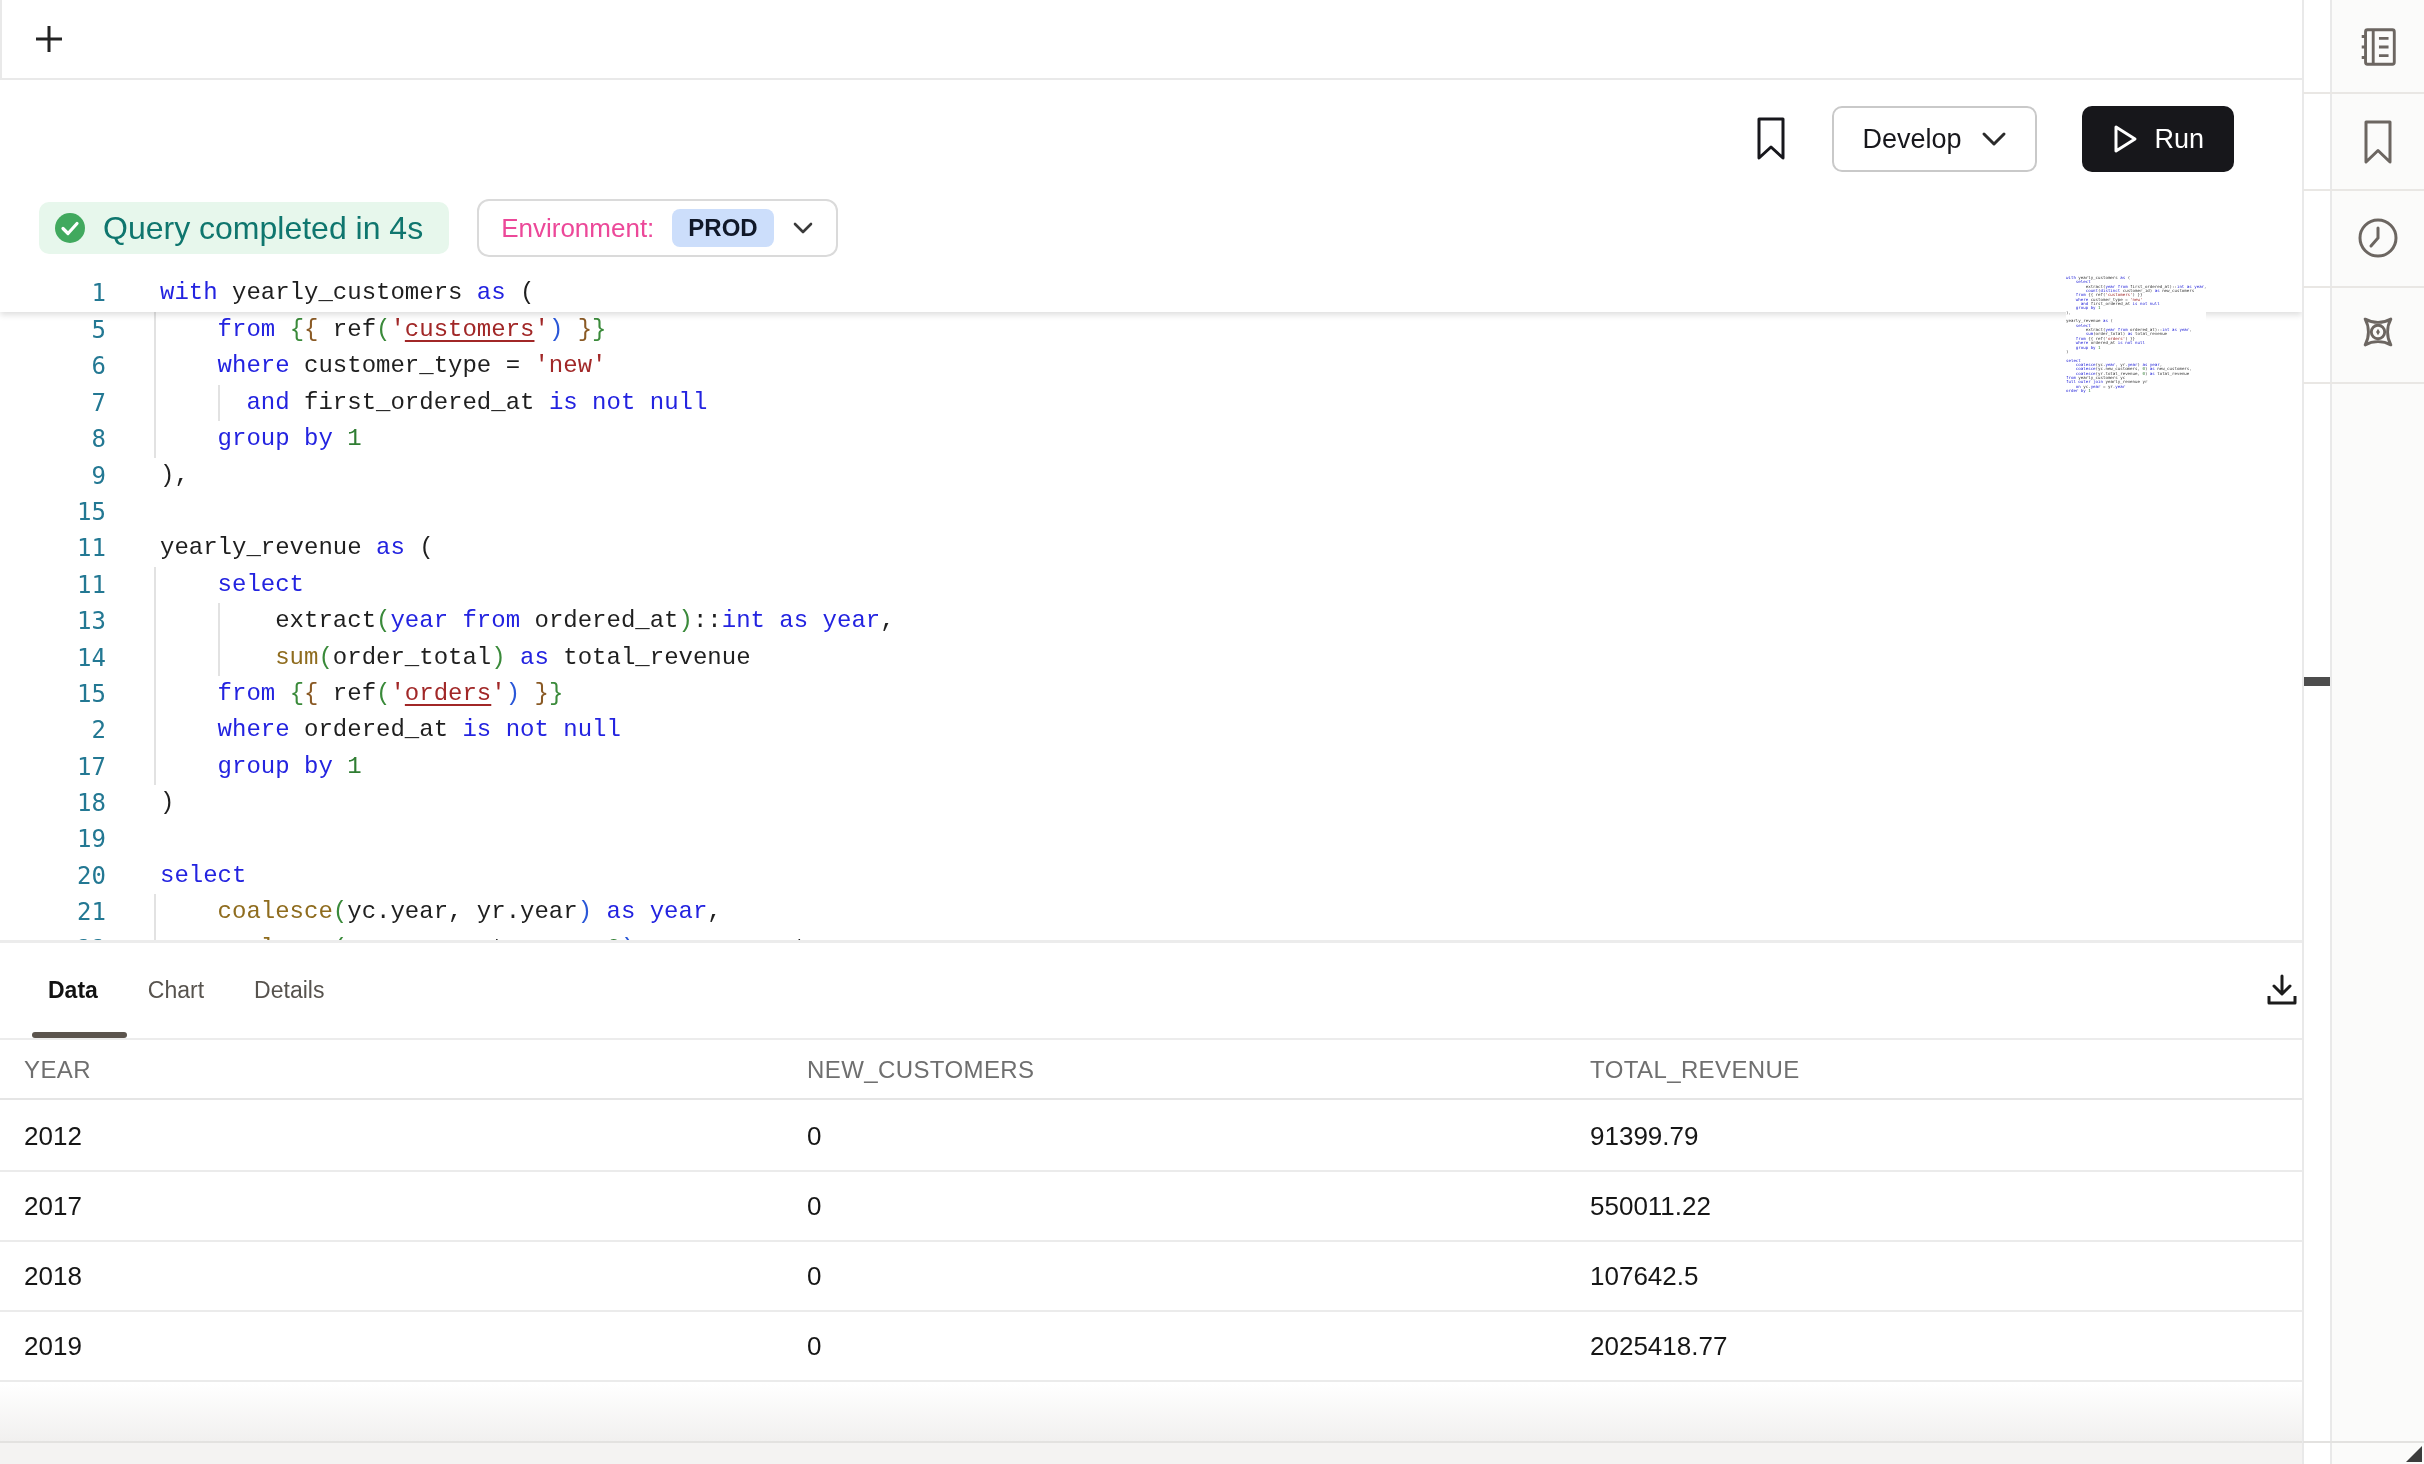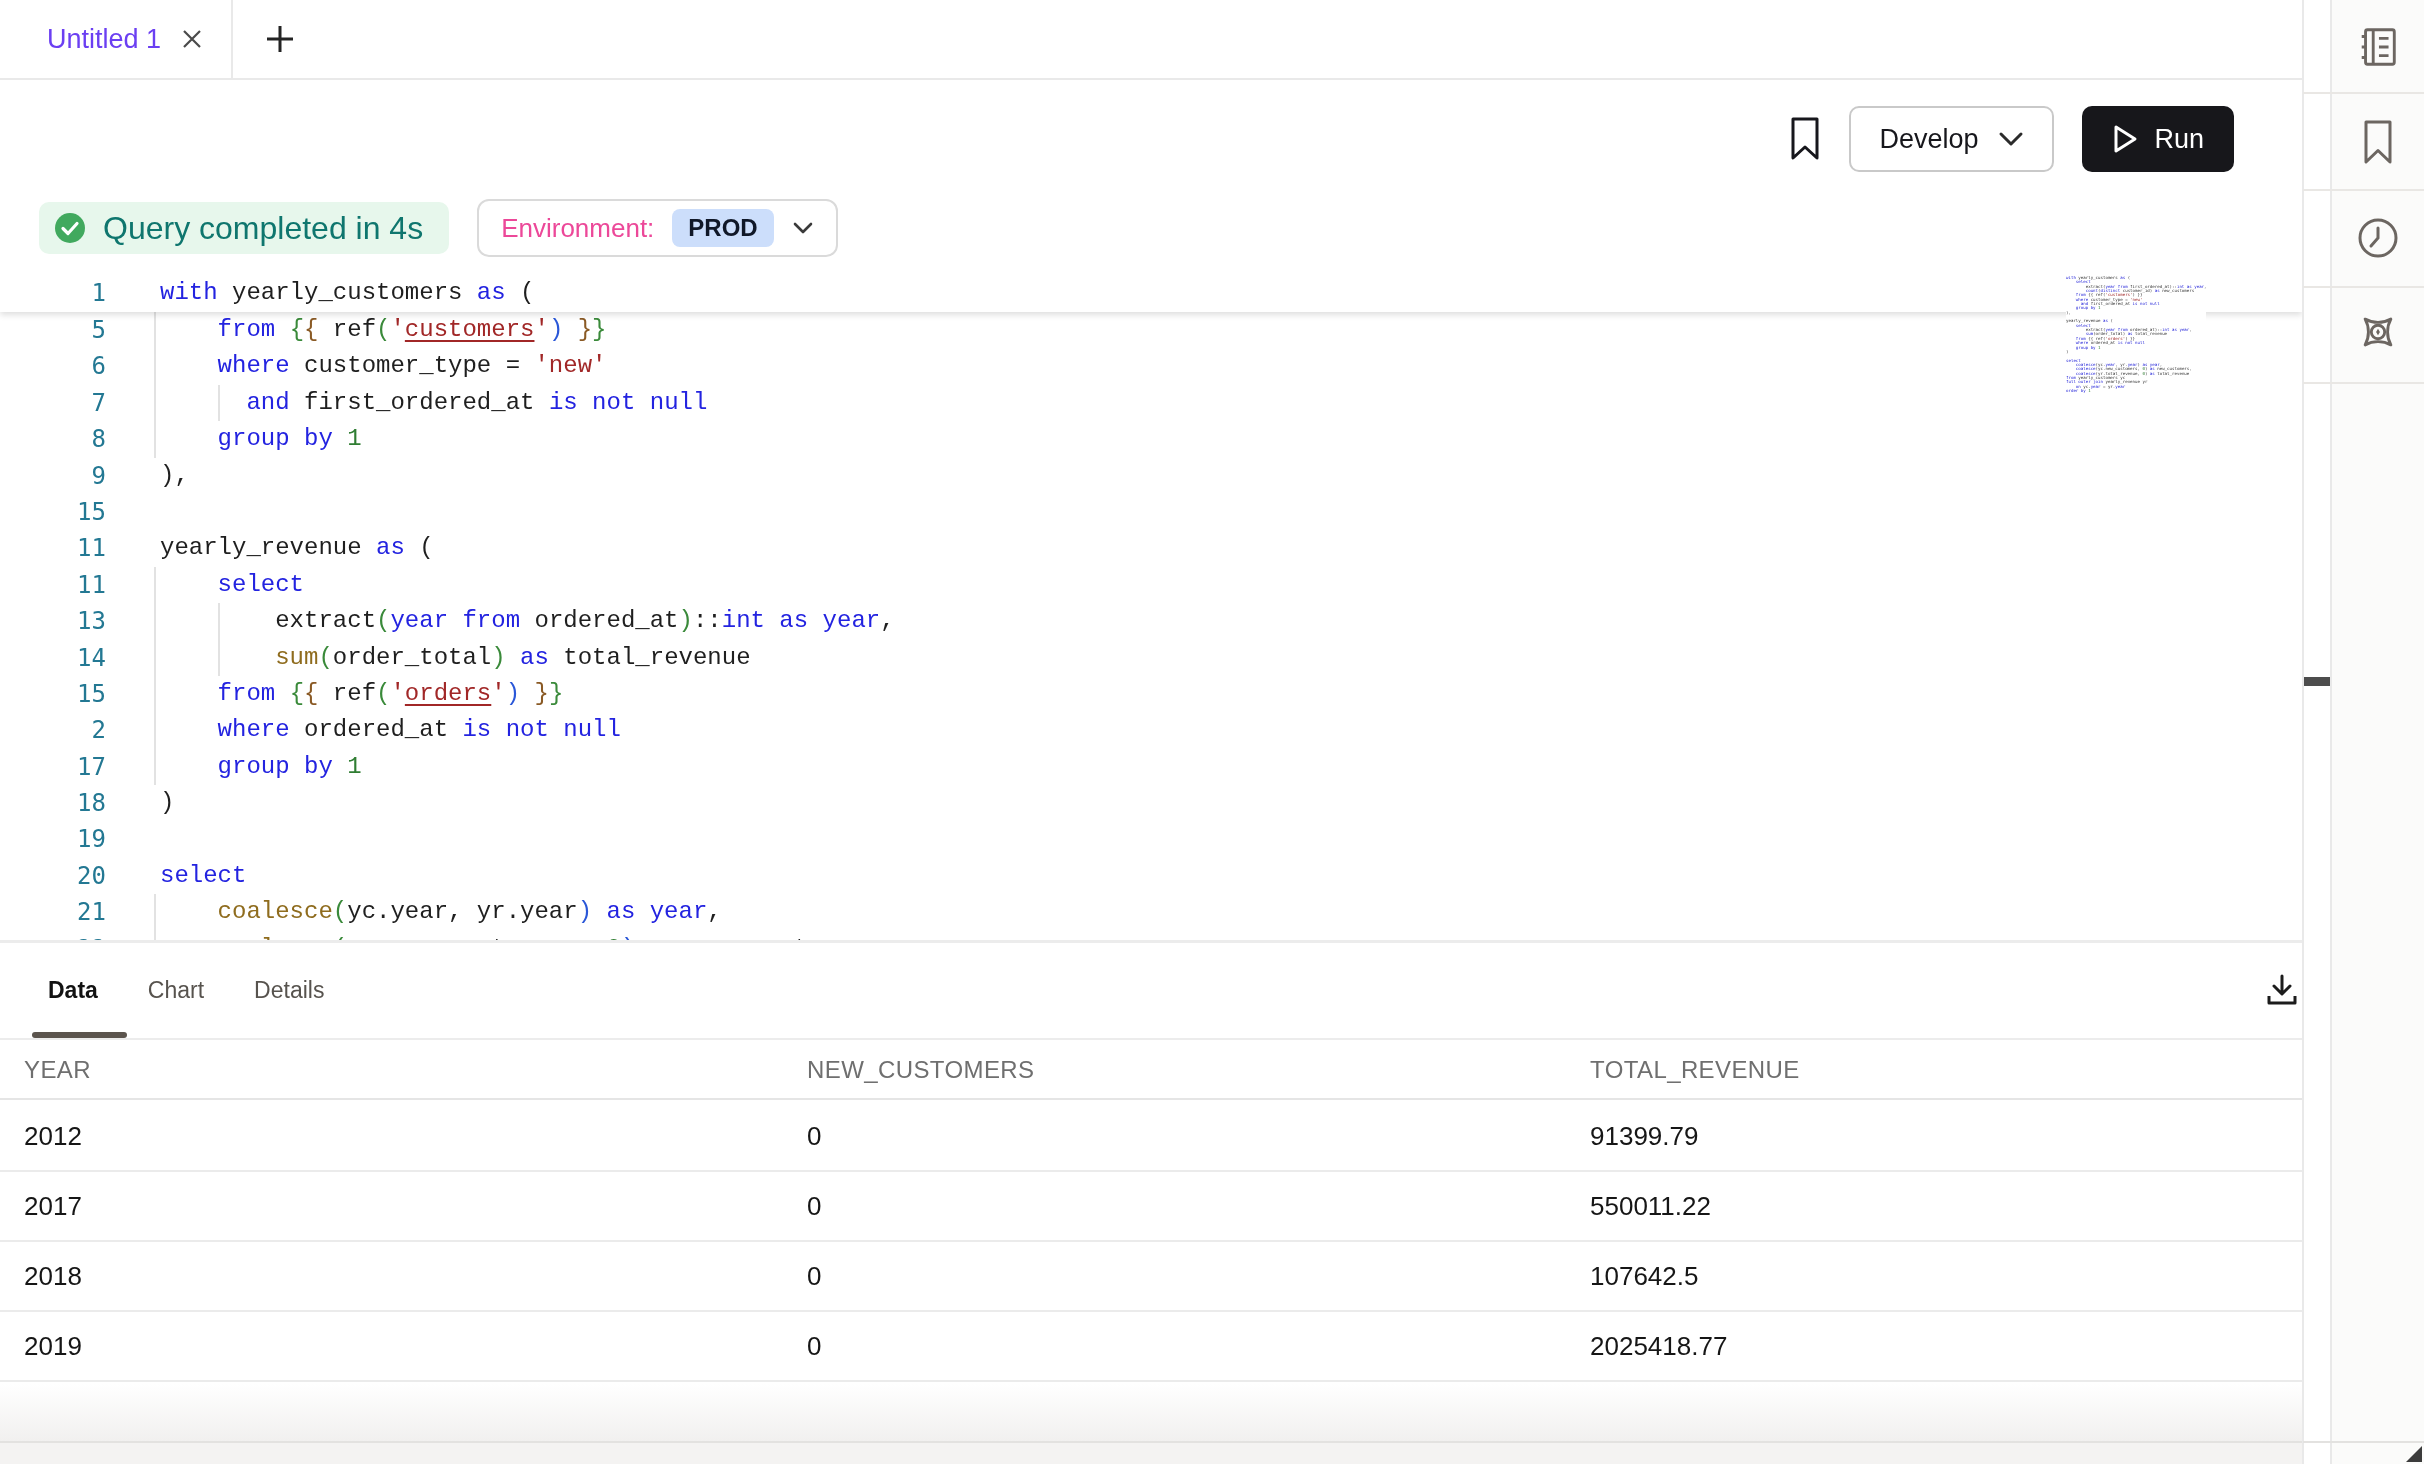--- a/index.html
+++ b/index.html
@@ -15,21 +15,21 @@
   .side-icon{position:absolute;left:2348px;width:60px;height:60px;display:flex;align-items:center;justify-content:center;cursor:pointer;}
 
   
   .tabbar{position:absolute;left:0;top:0;width:2302px;height:80px;border-bottom:2px solid #e9e9e9;box-sizing:border-box;display:flex;align-items:center;}
   .tab{display:flex;align-items:center;gap:18px;padding:0 26px 0 47px;height:100%;cursor:pointer;}
   .tab-label{font-size:27px;color:#6b3ff2;}
   .tab-divider{width:2px;height:78px;background:#e9e9e9;}
   .new-tab{border:none;background:none;margin-left:24px;cursor:pointer;display:flex;align-items:center;}
 
   
-  .toolbar{position:absolute;left:0;top:80px;width:2302px;height:118px;display:flex;align-items:center;justify-content:flex-end;gap:28px;padding-right:68px;box-sizing:border-box;}
+  .toolbar{position:absolute;left:0;top:80px;width:2302px;height:118px;display:flex;align-items:center;justify-content:flex-end;gap:45px;padding-right:68px;box-sizing:border-box;}
   .icon-btn{background:none;border:none;cursor:pointer;display:flex;align-items:center;padding:0;}
   .develop-btn{display:flex;align-items:center;gap:20px;background:#fff;border:2px solid #c9c9c9;border-radius:10px;height:66px;padding:0 28px;font-size:27px;color:#17171c;cursor:pointer;font-family:inherit;}
   .run-btn{display:flex;align-items:center;gap:16px;background:#17171b;border:none;border-radius:10px;height:66px;padding:0 30px;font-size:27px;color:#fff;cursor:pointer;font-family:inherit;}
 
   
   .statusrow{position:absolute;left:39px;top:200px;height:56px;display:flex;align-items:center;gap:28px;}
   .status-pill{display:flex;align-items:center;gap:16px;background:#e7f7ec;border-radius:10px;height:52px;padding:0 26px 0 14px;}
   .status-pill span{font-size:32px;color:#0f766e;}
   .env-select{display:flex;align-items:center;gap:18px;background:#fff;border:2px solid #dadada;border-radius:12px;height:54px;padding:0 22px;cursor:pointer;}
   .env-label{font-size:26px;color:#ec4899;}
@@ -84,28 +84,20 @@
   .corner-mark{position:absolute;left:2406px;top:1446px;width:0;height:0;border-left:16px solid transparent;border-bottom:16px solid #3c3c3c;z-index:10;}
 
   svg{display:block;}
 </style>
 </head>
 <body>
 
 <div class="main">
 
   <div class="tabbar">
-    <div class="tab">
-      <span class="tab-label">Untitled 1</span>
-      <span>
-        <svg width="26" height="26" viewBox="0 0 26 26">
-            <path d="M5 5 L21 21 M21 5 L5 21" stroke="#4a4a4a" stroke-width="2.2" fill="none"></path>
-          </svg>
-      </span>
-    </div>
     <div class="tab-divider"></div>
     <button class="new-tab">
       <span>
         <svg width="34" height="34" viewBox="0 0 34 34">
             <path d="M17 4 V30 M4 17 H30" stroke="#232323" stroke-width="3" fill="none"></path>
           </svg>
       </span>
     </button>
   </div>
 

